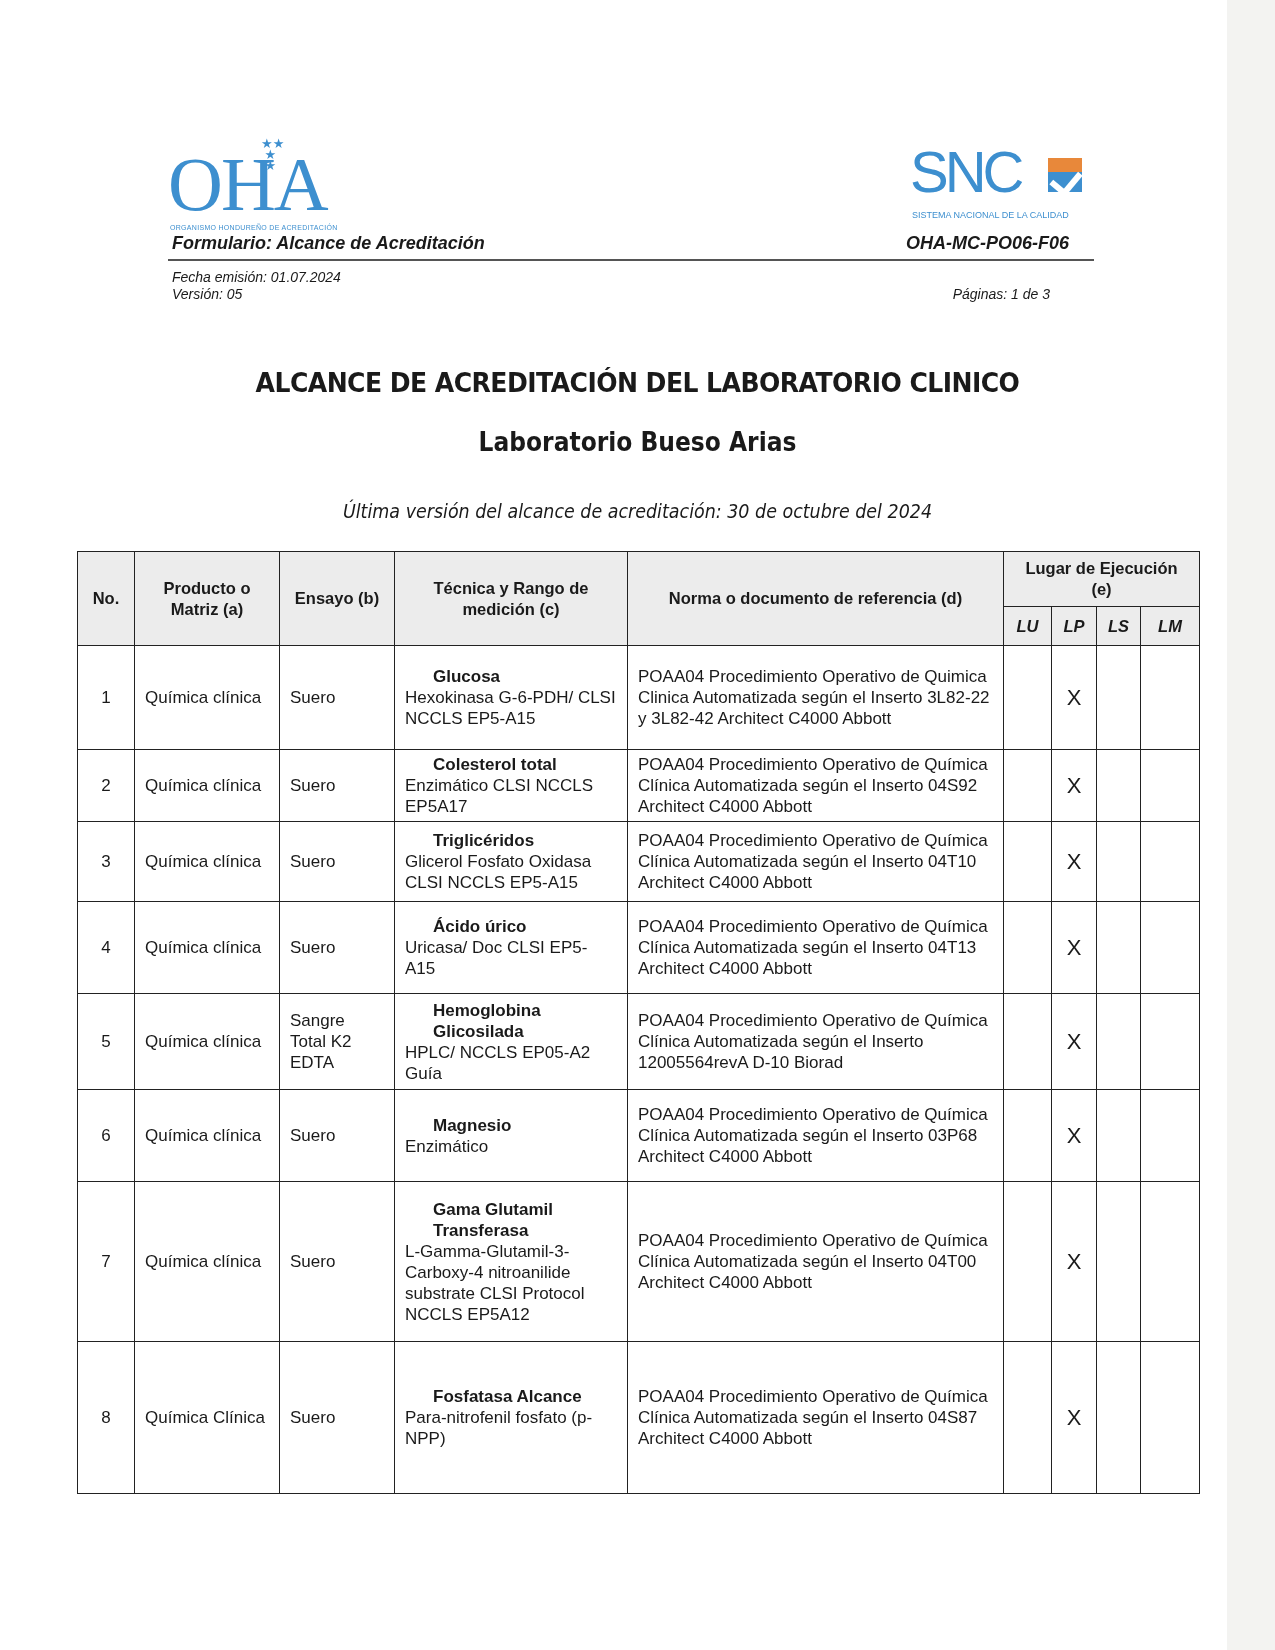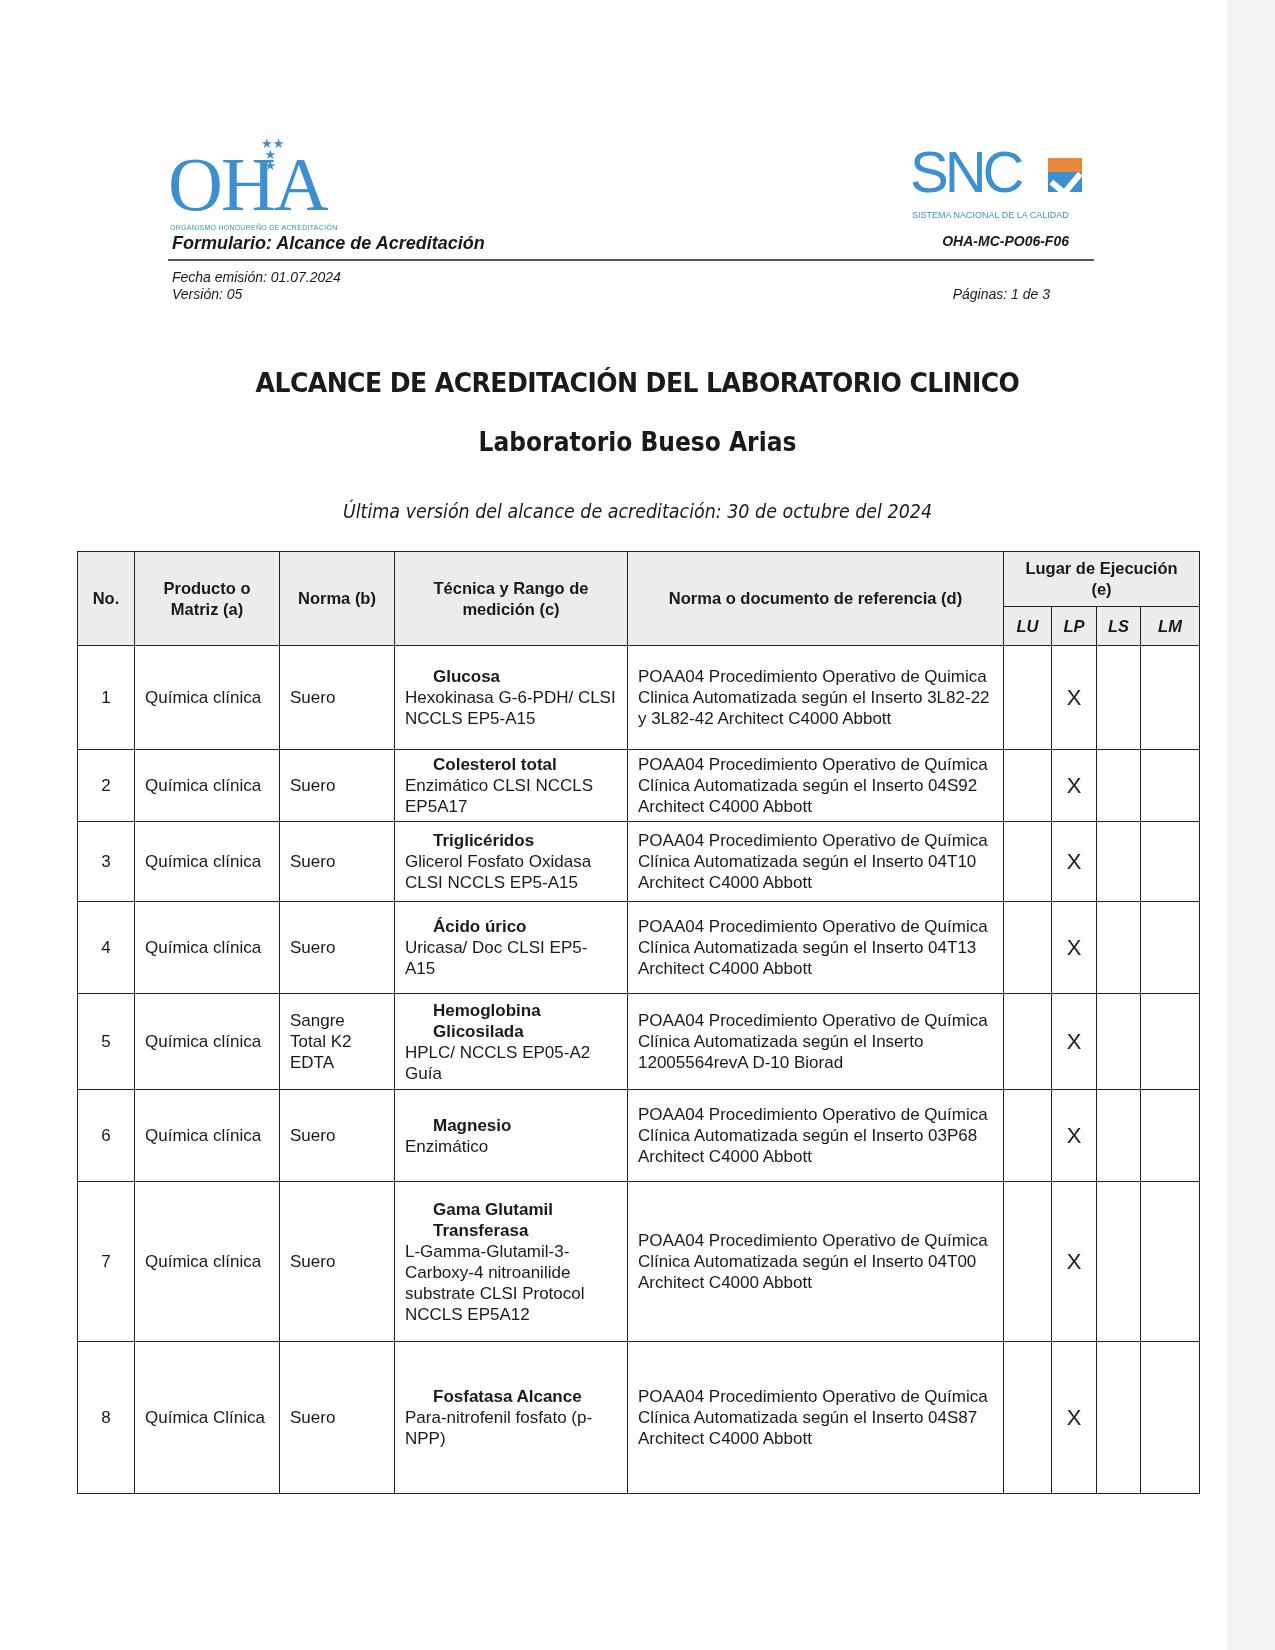--- a/index.html
+++ b/index.html
@@ -13,21 +13,21 @@
   .oha-letters { position: absolute; left: 0; top: 8px; font-family: "Liberation Serif", serif; font-size: 76px; color: #3d8fcf; letter-spacing: -2px; line-height: 76px; }
   .oha-stars { position: absolute; left: 93px; top: 0px; color: #3d8fcf; font-size: 13px; line-height: 11px; }
   .oha-sub { position: absolute; left: 2px; top: 86px; font-size: 7px; color: #3d8fcf; letter-spacing: 0.3px; white-space: nowrap; }
   .form-title { position: absolute; left: 172px; top: 233px; font-size: 18px; font-weight: bold; font-style: italic; text-align: right; }
   .snc-logo { position: absolute; left: 910px; top: 140px; width: 190px; height: 90px; }
   .snc-letters { position: absolute; left: 0; top: 0; font-size: 58px; font-weight: normal; color: #3d8fcf; letter-spacing: -4px; line-height: 64px; }
   .snc-check { position: absolute; left: 138px; top: 18px; width: 34px; height: 34px; background: #3d8fcf; }
   .snc-check::before { content: ""; position: absolute; left: 0; top: 0; width: 34px; height: 14px; background: #e8883a; }
   .snc-check::after { content: ""; position: absolute; left: 8px; top: 8px; width: 14px; height: 22px; border-right: 6px solid #fff; border-bottom: 6px solid #fff; transform: rotate(40deg); }
   .snc-sub { position: absolute; left: 2px; top: 70px; font-size: 9px; color: #3d8fcf; white-space: nowrap; }
-  .form-code { position: absolute; right: 206px; top: 233px; font-size: 14px; font-weight: bold; font-style: italic; }
+  .form-code { position: absolute; right: 206px; top: 233px; font-size: 18px; font-weight: bold; font-style: italic; }
   .hr { position: absolute; left: 168px; top: 259px; width: 926px; height: 2px; background: #555; }
   .meta-left { position: absolute; left: 172px; top: 269px; font-size: 14px; font-style: italic; line-height: 17px; }
   .meta-right { position: absolute; right: 225px; top: 286px; font-size: 14px; font-style: italic; }
   
   .main-title { position: absolute; left: 0; width: 1275px; top: 367px; text-align: center; font-size: 27px; font-weight: bold; font-family: "DejaVu Sans", sans-serif; letter-spacing: -0.6px; transform: scaleX(0.93); }
   .lab-name { position: absolute; left: 0; width: 1275px; top: 427px; text-align: center; font-size: 26px; font-weight: bold; font-family: "DejaVu Sans", sans-serif; transform: scaleX(0.9); }
   .version-line { position: absolute; left: 0; width: 1275px; top: 500px; text-align: center; font-size: 19px; font-style: italic; font-family: "DejaVu Sans", sans-serif; transform: scaleX(0.92); }
   
   table.scope { position: absolute; left: 77px; top: 551px; border-collapse: collapse; width: 1122px; table-layout: fixed; font-size: 17px; }
   table.scope td, table.scope th { border: 1.6px solid #222; vertical-align: middle; padding: 2px 10px; line-height: 21px; }
@@ -78,21 +78,21 @@
     <col style="width:376px">
       <col style="width:48px">
       <col style="width:45px">
       <col style="width:44px">
       <col style="width:59px">
   </colgroup>
   <thead>
     <tr>
       <th rowspan="2">No.</th>
       <th rowspan="2">Producto o Matriz (a)</th>
-      <th rowspan="2">Norma (b)</th>
+      <th rowspan="2">Ensayo (b)</th>
       <th rowspan="2">Técnica y Rango de medición (c)</th>
       <th rowspan="2">Norma o documento de referencia (d)</th>
       <th colspan="4" style="height:50px">Lugar de Ejecución (e)</th>
     </tr>
     <tr>
       <th class="loc-sub">LU</th>
       <th class="loc-sub">LP</th>
       <th class="loc-sub">LS</th>
       <th class="loc-sub">LM</th>
     </tr>

